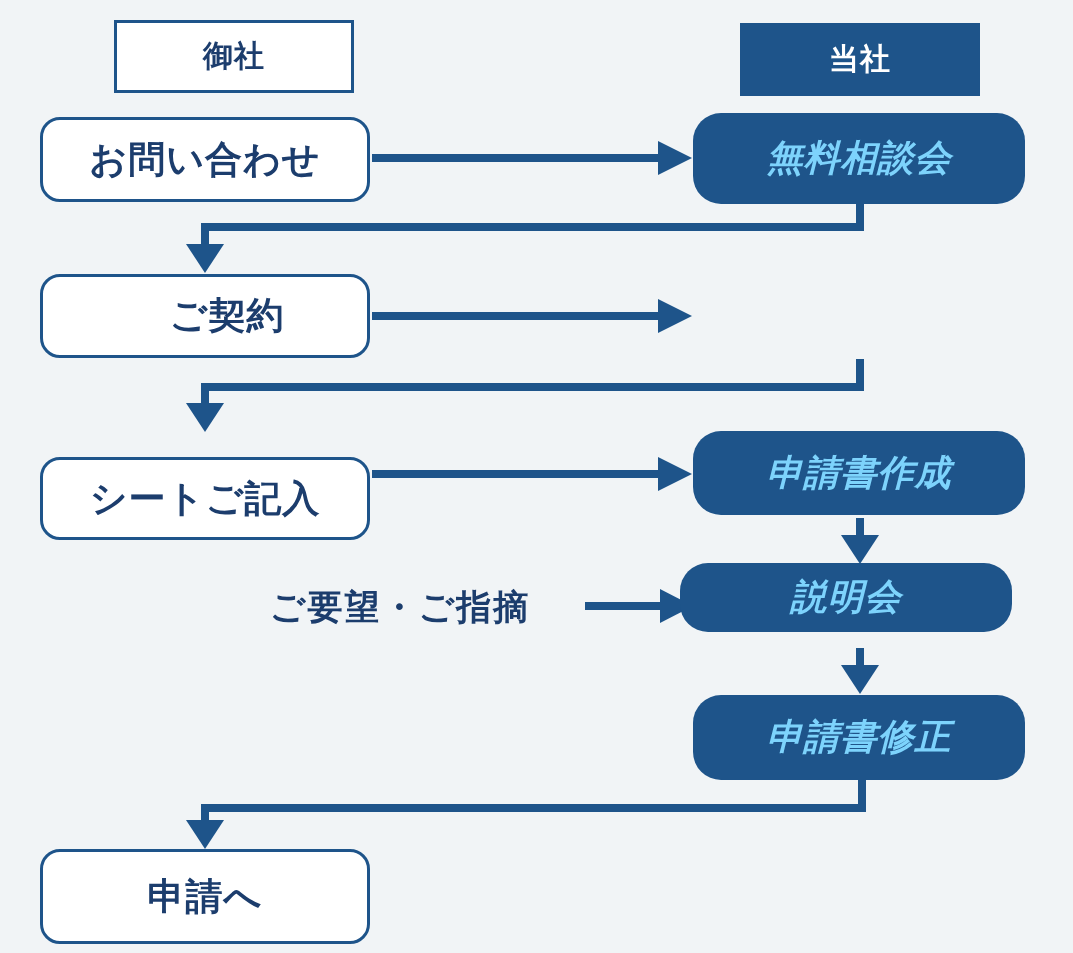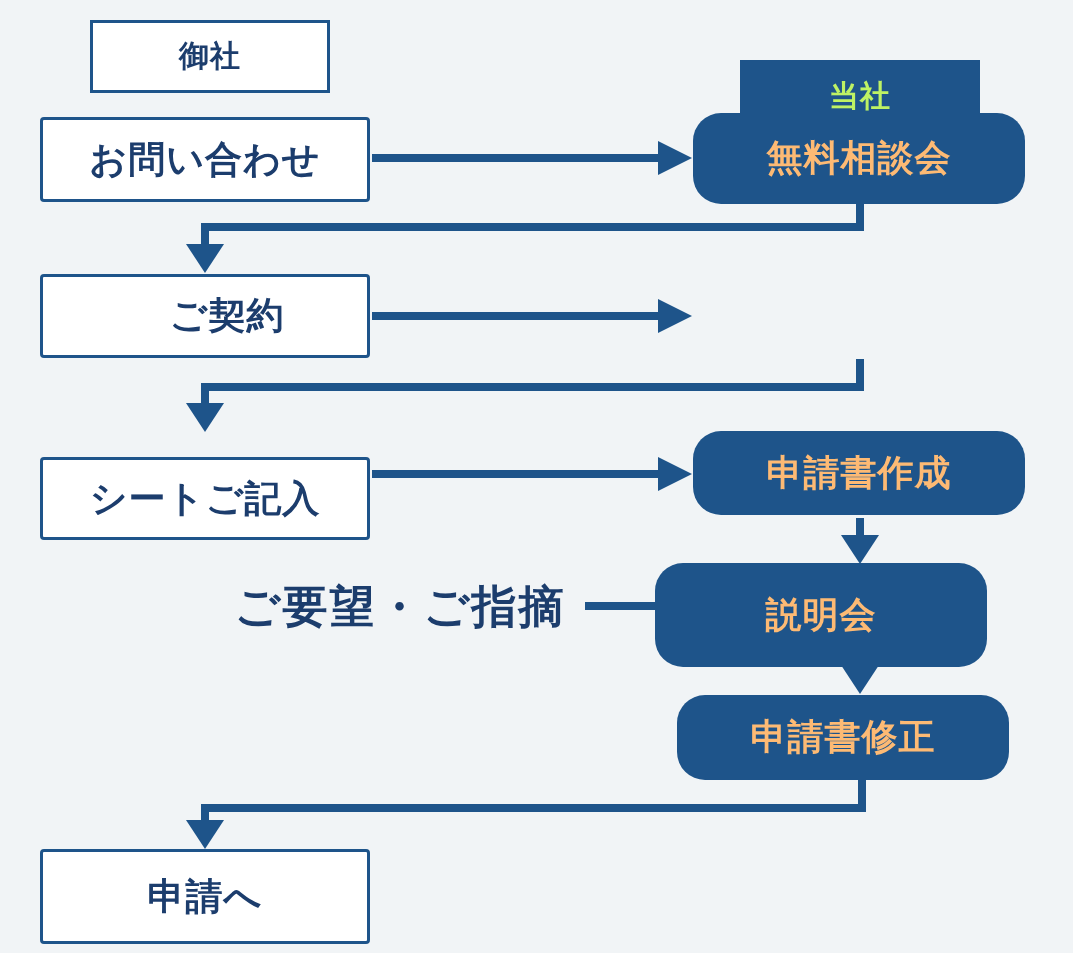--- a/index.html
+++ b/index.html
@@ -30,47 +30,48 @@
     z-index: 1;
     white-space: nowrap;
   }
   .header-box {
     font-size: 30px;
   }
   .header-white {
     background: #ffffff;
     border: 3px solid #1e548a;
     color: #1c3d6d;
+    margin-left: 24px;
   }
   .header-dark {
     background: #1e548a;
-    color: #bef264;
-    margin-top: 37px;
+    color: #ffffff;
   }
   .node-white {
     background: #ffffff;
     border: 3px solid #1e548a;
-    border-radius: 4px;
+    border-radius: 20px;
     color: #1c3d6d;
     font-size: 37px;
   }
   .node-dark {
     background: #1e548a;
     border-radius: 28px;
-    color: #fdba74;
+    color: #7dd3fc;
     font-size: 36px;
+    font-style: italic;
   }
   .node-dark.small-text {
     font-size: 27px;
     letter-spacing: 0px;
   }
   .floating-label {
     position: absolute;
     color: #1c3d6d;
-    font-size: 45px;
+    font-size: 35px;
     font-weight: bold;
     letter-spacing: 2px;
     z-index: 1;
     display: flex;
     align-items: center;
     justify-content: center;
     white-space: nowrap;
   }
 </style>
 </head>
@@ -113,19 +114,19 @@
 
   <div class="node node-white" style="left:40px; top:274px; width:330px; height:84px;padding-left:44px;">ご契約</div>
 
 
   <div class="node node-white" style="left:40px; top:457px; width:330px; height:83px;">シートご記入</div>
 
   <div class="node node-dark" style="left:693px; top:431px; width:332px; height:84px;">申請書作成</div>
 
   <div class="floating-label" style="left:235px; top:582px; width:330px; height:50px;">ご要望・ご指摘</div>
 
-  <div class="node node-dark" style="left:655px; top:563px; width:332px; height:104px;">説明会</div>
+  <div class="node node-dark" style="left:680px; top:563px; width:332px; height:69px;">説明会</div>
 
-  <div class="node node-dark" style="left:677px; top:695px; width:332px; height:85px;">申請書修正</div>
+  <div class="node node-dark" style="left:693px; top:695px; width:332px; height:85px;">申請書修正</div>
 
   <div class="node node-white" style="left:40px; top:849px; width:330px; height:95px;">申請へ</div>
 
 </div>
 
 </body></html>

